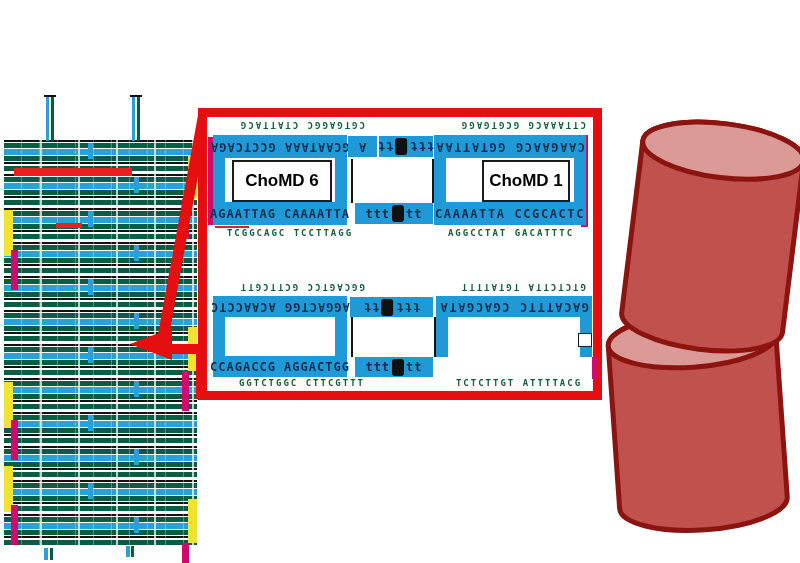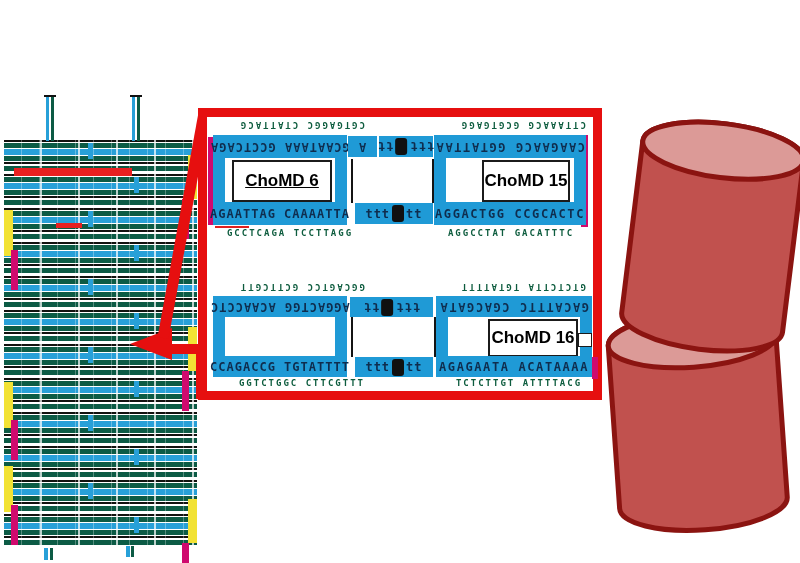--- a/index.html
+++ b/index.html
@@ -117,37 +117,37 @@
       <span class="seq seqr flip">CAAGAACG GGTATTAA</span>
     </div>
 
     <div class="vblue" style="left:6px;top:41px;width:12px;height:45px;"></div>
     <div class="vblue" style="left:128px;top:41px;width:12px;height:45px;"></div>
     <div class="vblue" style="left:227px;top:41px;width:12px;height:45px;"></div>
     <div class="vblue" style="left:367px;top:41px;width:12px;height:45px;"></div>
     <div class="vblk" style="left:144px;top:42px;width:2px;height:44px;"></div>
     <div class="vblk" style="left:225px;top:42px;width:2px;height:44px;"></div>
 
-    <div class="wbox" style="left:25px;top:43px;width:100px;height:42px;text-decoration:underline;">ChoMD 6</div>
-    <div class="wbox" style="left:275px;top:43px;width:88px;height:42px;">ChoMD 15</div>
+    <div class="wbox" style="left:25px;top:43px;width:100px;height:42px;">ChoMD 6</div>
+    <div class="wbox" style="left:275px;top:43px;width:88px;height:42px;">ChoMD 1</div>
 
     <div class="bar" style="left:6px;top:85px;width:134px;height:23px;text-align:center;">
       <span class="seq">AGAATTAG CAAAATTA</span>
     </div>
     <div class="bar" style="left:148px;top:86px;width:78px;height:21px;">
       <span class="seq">ttt</span>
         <span class="blob"></span>
         <span class="seq">tt</span>
     </div>
     <div class="bar" style="left:227px;top:85px;width:152px;height:23px;">
-      <span class="seq seqr">AGGACTGG CCGCACTC</span>
+      <span class="seq seqr">CAAAATTA CCGCACTC</span>
     </div>
 
     <div class="d" style="left:8px;top:109px;width:34px;height:2px;background:#e02020;"></div>
-    <div class="g" style="left:8px;top:111px;width:150px;">GCCTCAGA TCCTTAGG</div>
+    <div class="g" style="left:8px;top:111px;width:150px;">TCGGCAGC TCCTTAGG</div>
     <div class="g" style="left:229px;top:111px;width:150px;">AGGCCTAT GACATTTC</div>
 
     <div class="g flip" style="left:8px;top:165px;width:150px;">GGCAGTCC GCTTCGTT</div>
     <div class="g flip" style="left:229px;top:165px;width:150px;">GTCTCTTA TGTATTTT</div>
 
     <div class="mg" style="left:385px;top:240px;width:6px;height:22px;"></div>
 
     <div class="bar" style="left:6px;top:179px;width:134px;height:21px;">
       <span class="seq flip">AGGACTGG ACAACCTC</span>
     </div>
@@ -162,33 +162,29 @@
       <span class="seq seqr flip">GACATTTC CGACGATA</span>
     </div>
 
     <div class="vblue" style="left:6px;top:200px;width:12px;height:40px;"></div>
     <div class="vblue" style="left:128px;top:200px;width:12px;height:40px;"></div>
     <div class="vblue" style="left:229px;top:200px;width:12px;height:40px;"></div>
     <div class="vblue" style="left:373px;top:200px;width:12px;height:40px;"></div>
     <div class="vblk" style="left:144px;top:200px;width:2px;height:40px;"></div>
     <div class="vblk" style="left:227px;top:200px;width:2px;height:40px;"></div>
 
-    <div class="wbox" style="left:281px;top:202px;width:90px;height:38px;">ChoMD 16</div>
     <div class="d" style="left:371px;top:216px;width:12px;height:12px;background:#fff;border:1px solid #1b1b1b;"></div>
 
     <div class="bar" style="left:6px;top:239px;width:134px;height:21px;">
-      <span class="seq">CCAGACCG TGTATTTT</span>
+      <span class="seq">CCAGACCG AGGACTGG</span>
     </div>
     <div class="bar" style="left:148px;top:240px;width:78px;height:20px;">
       <span class="seq">ttt</span>
         <span class="blob"></span>
         <span class="seq">tt</span>
-    </div>
-    <div class="bar" style="left:229px;top:239px;width:156px;height:21px;">
-      <span class="seq seqr">AGAGAATA ACATAAAA</span>
     </div>
 
     <div class="g" style="left:8px;top:261px;width:150px;text-align:right;">GGTCTGGC CTTCGTTT</div>
     <div class="g" style="left:237px;top:261px;width:150px;">TCTCTTGT ATTTTACG</div>
   </div>
 
   <svg class="d" style="left:600px;top:95px;" width="200" height="460" viewBox="0 0 200 460">
 
     <g transform="rotate(-4 98 330)">
       <path d="M 14,245 A 84 27 0 0 1 182,245 L 182,408 A 84 27 0 0 1 14,408 Z" fill="#c1514e" stroke="#8b1411" stroke-width="5"></path>

